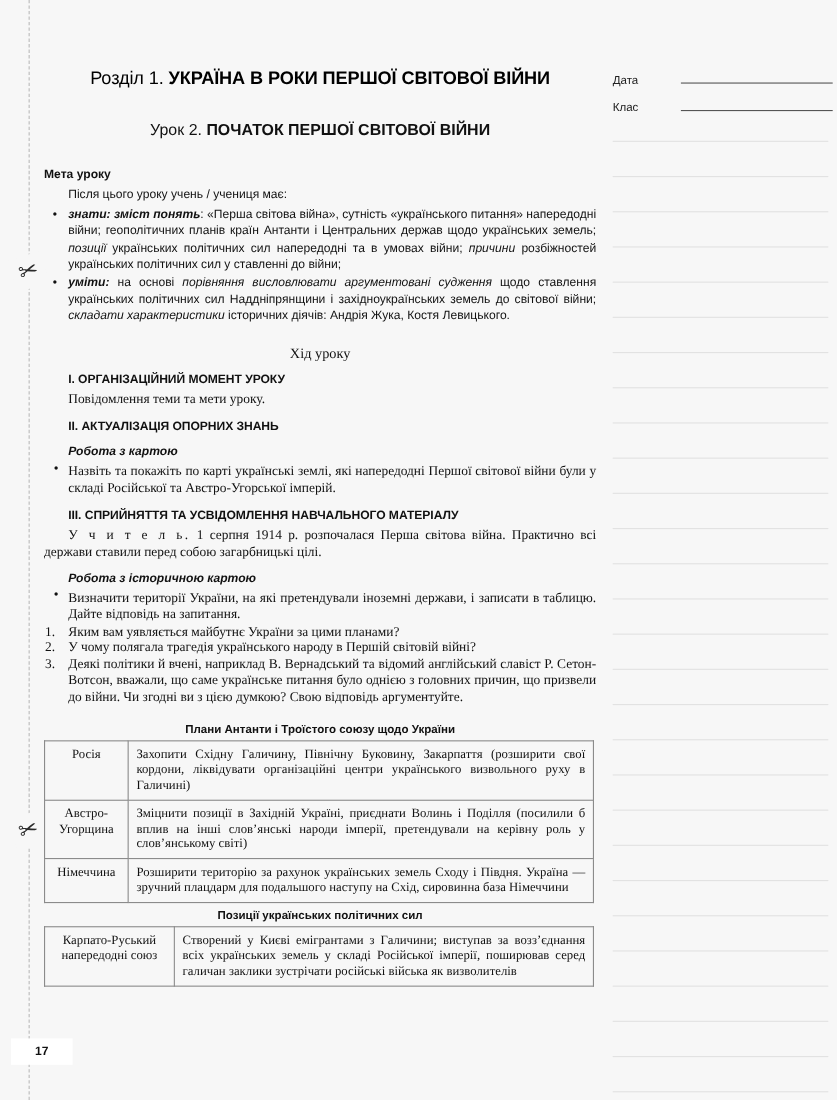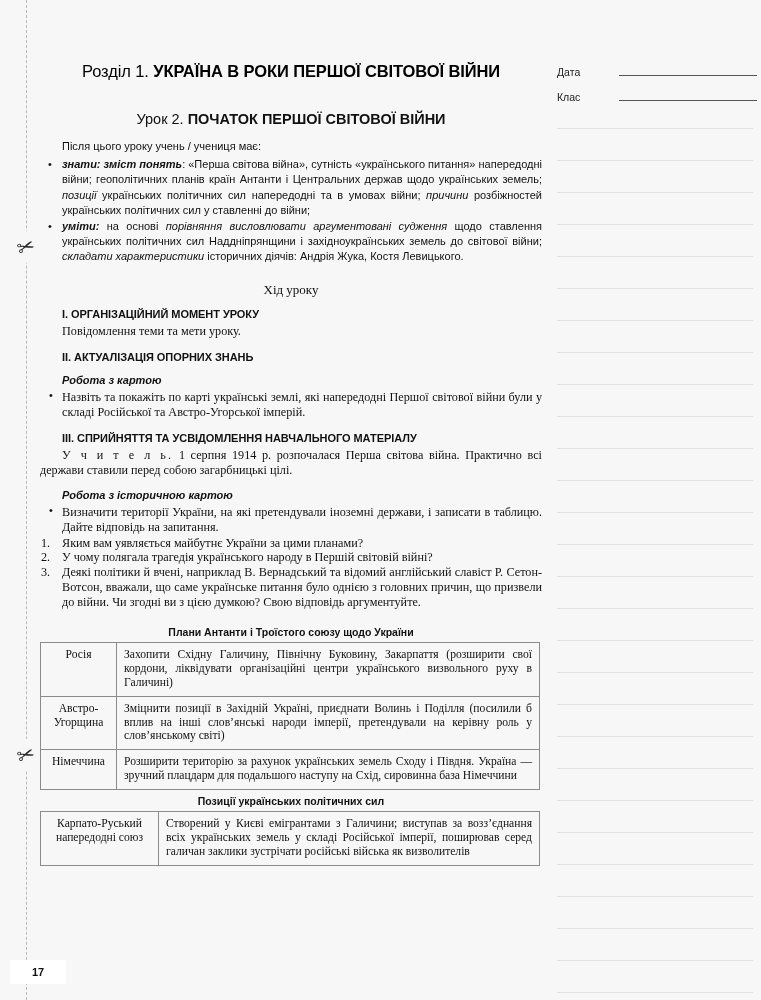--- a/index.html
+++ b/index.html
@@ -259,21 +259,20 @@
   .page-number {
     position: absolute;
     left: 10px;
     top: 944px;
     width: 56px;
     height: 24px;
     background: #ffffff;
     display: flex;
     align-items: center;
     justify-content: center;
-    margin-top: 16px;
   }
   .page-number span {
     font-size: 11px;
     font-weight: 700;
     color: #111;
   }
 </style>
 </head>
 <body>
 
@@ -325,20 +324,21 @@
 <div class="content">
 
   <h1 class="chapter-title">
     <span>Розділ 1. </span><b>УКРАЇНА В РОКИ ПЕРШОЇ СВІТОВОЇ ВІЙНИ</b>
   </h1>
 
   <h2 class="lesson-title">
     <span>Урок 2. </span><b>ПОЧАТОК ПЕРШОЇ СВІТОВОЇ ВІЙНИ</b>
   </h2>
 
+  <div class="goal-heading">Мета уроку</div>
   <div class="goal-intro">Після цього уроку учень / учениця має:</div>
 
   <ul class="goal-list">
     <li>
       <span class="bi">знати: зміст понять</span><span>: «Перша світова війна», сутність «українського питання» напередодні війни; геополітичних планів країн Антанти і Центральних держав щодо українських земель; </span><span class="it">позиції</span><span> українських політичних сил напередодні та в умовах війни; </span><span class="it">причини</span><span> розбіжностей українських політичних сил у ставленні до війни;</span>
     </li>
     <li>
       <span class="bi">уміти:</span><span> на основі </span><span class="it">порівняння висловлювати аргументовані судження</span><span> щодо ставлення українських політичних сил Наддніпрянщини і західноукраїнських земель до світової війни; </span><span class="it">складати характеристики</span><span> історичних діячів: Андрія Жука, Костя Левицького.</span>
     </li>
   </ul>

